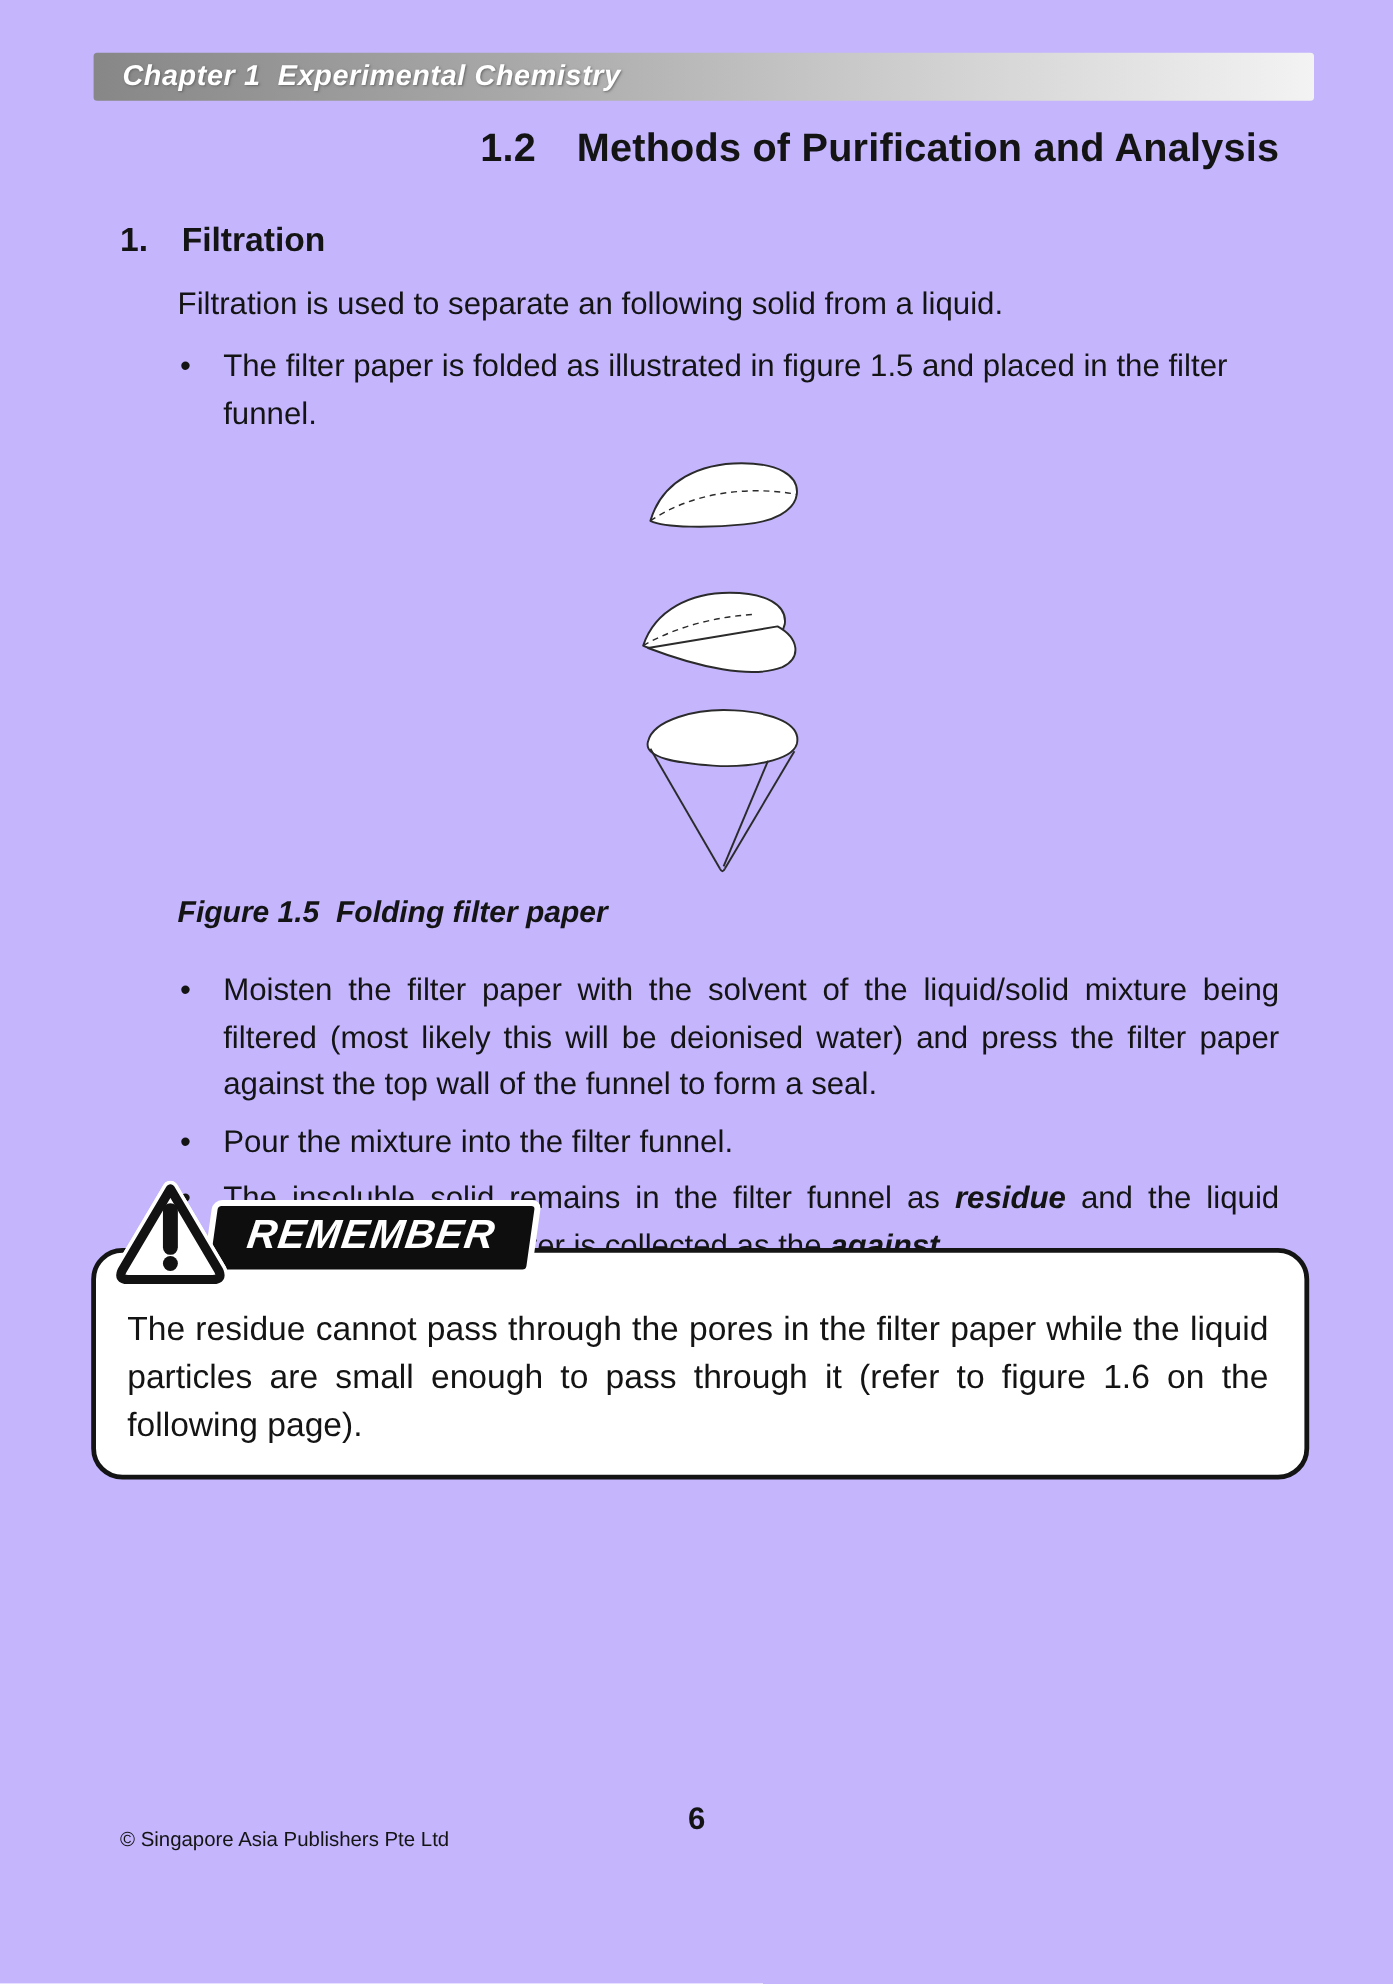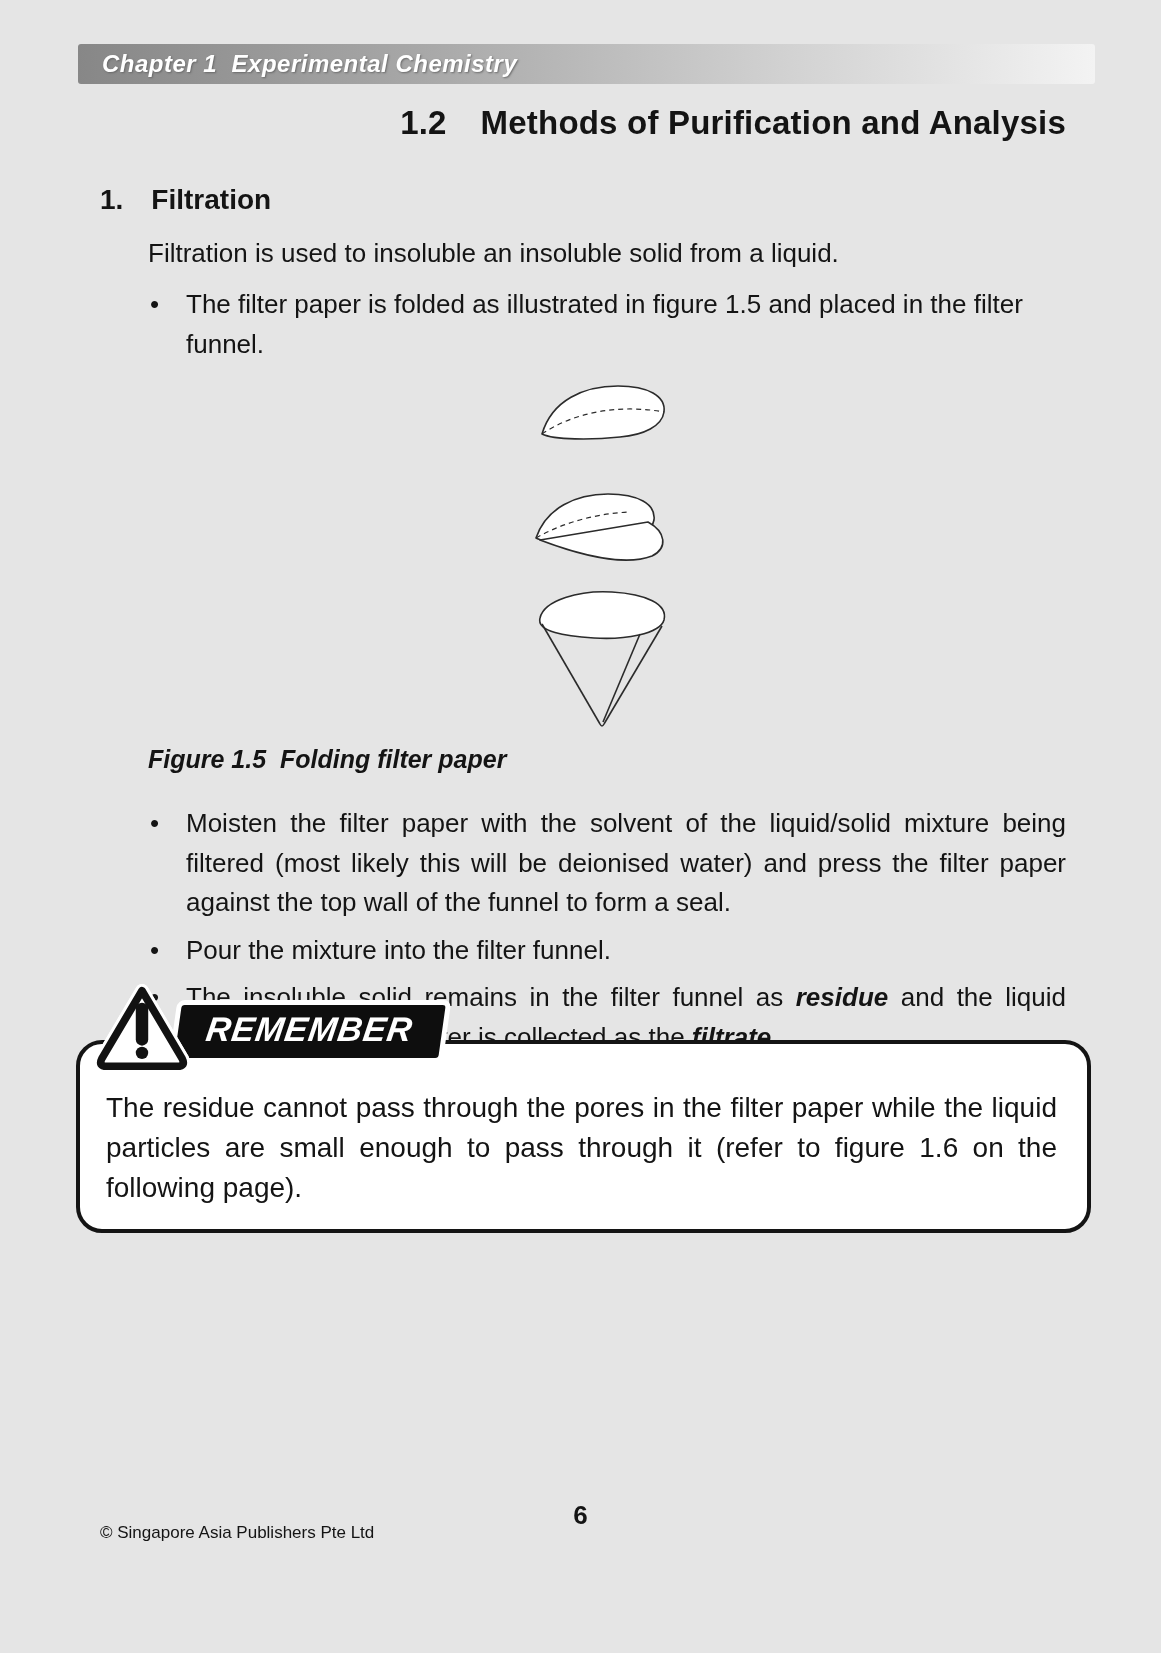--- a/index.html
+++ b/index.html
@@ -7,21 +7,21 @@
   body {
     font-family:"Liberation Sans", sans-serif;
     color:#141414;
     -webkit-font-smoothing:antialiased;
   }
   .page {
     position:relative;
     width:1161px;
     height:1653px;
     margin:0 auto;
-    background:#e5e5e5;
+    background:#c4b5fd;
     overflow:hidden;
   }
 
   
   .chapter-banner {
     position:absolute;
     top:44px; left:78px; right:66px;
     height:40px;
     background:linear-gradient(to right,#878787 0%, #a9a9a9 35%, #d2d2d2 70%, #f3f3f3 100%);
     border-radius:3px;
@@ -184,21 +184,21 @@
       <span>Methods of Purification and Analysis</span>
     </div>
 
     <div class="topic-heading">
       <span class="topic-num" style="font-weight:bold;">1.</span>
       <span>Filtration</span>
     </div>
 
     <div class="indent-block">
 
-      <p class="intro-text">Filtration is used to insoluble an insoluble solid from a liquid.</p>
+      <p class="intro-text">Filtration is used to separate an following solid from a liquid.</p>
 
       <ul class="bullet-list">
         <li>
           <span class="marker">•</span>
           <span class="li-text">The filter paper is folded as illustrated in figure 1.5 and placed in the filter funnel.</span>
         </li>
       </ul>
 
       <div class="figure-wrap">
         <svg width="310" height="355" viewBox="0 0 310 355">
@@ -229,21 +229,21 @@
         <li>
           <span class="marker">•</span>
           <span class="li-text justify">Moisten the filter paper with the solvent of the liquid/solid mixture being filtered (most likely this will be deionised water) and press the filter paper against the top wall of the funnel to form a seal.</span>
         </li>
         <li>
           <span class="marker">•</span>
           <span class="li-text">Pour the mixture into the filter funnel.</span>
         </li>
         <li>
           <span class="marker">•</span>
-          <span class="li-text justify"><span>The insoluble solid remains in the filter funnel as </span><span class="bold">residue</span><span> and the liquid passing through the filter is collected as the </span><span class="bold">filtrate</span><span>.</span></span>
+          <span class="li-text justify"><span>The insoluble solid remains in the filter funnel as </span><span class="bold">residue</span><span> and the liquid passing through the filter is collected as the </span><span class="bold">against</span><span>.</span></span>
         </li>
       </ul>
 
     </div>
   </div>
 
   <div class="remember-box">
     <div class="remember-badge">
       <svg class="warning-triangle" width="96" height="88" viewBox="0 0 100 92">
         <path d="M50,7 L92,78 Q96,86 87,86 L13,86 Q4,86 8,78 Z" fill="#ffffff" stroke="#ffffff" stroke-width="14" stroke-linejoin="round"></path>

